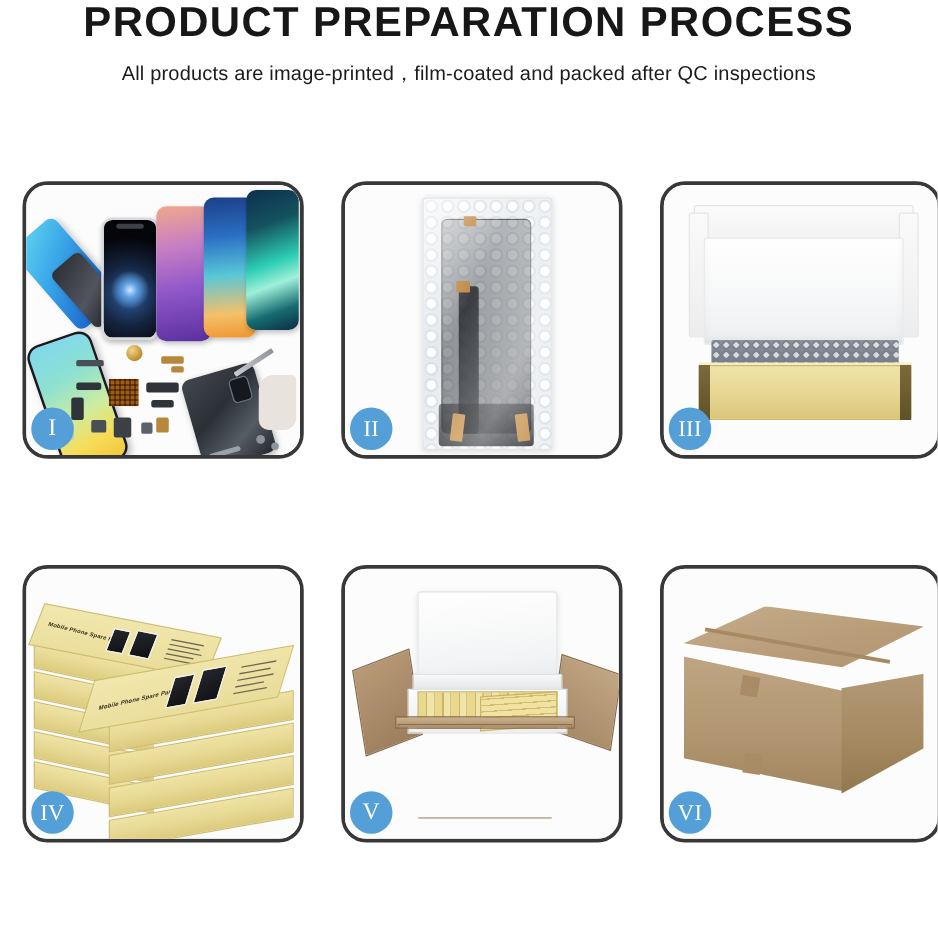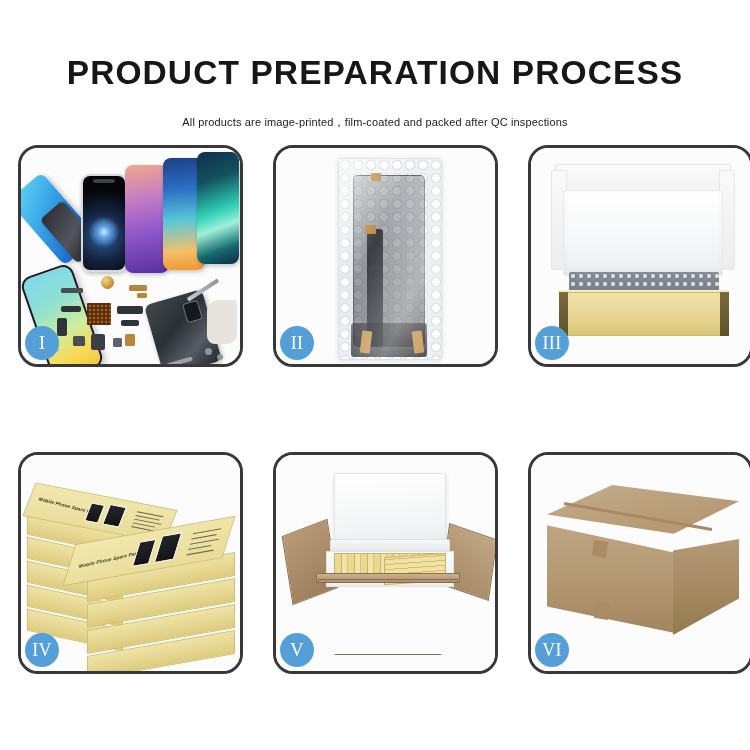--- a/index.html
+++ b/index.html
@@ -13,33 +13,32 @@
   }
   #page {
     position: relative;
     width: 750px; height: 750px;
     background: #ffffff;
   }
 
   
   .header { position: absolute; top: 0; left: 0; width: 750px; text-align: center; }
   .title {
-    margin: 12px;
-    padding-top: 42px;
+    margin: 0;
     font-size: 33.5px;
     letter-spacing: 1.1px;
     font-weight: bold;
     color: #171717;
     font-family: "Liberation Sans", sans-serif;
     white-space: nowrap;
   }
   .subtitle {
     margin: 0;
     padding-top: 11px;
-    font-size: 11px;
+    font-size: 16px;
     color: #1b1b1b;
     letter-spacing: 0.15px;
     white-space: nowrap;
   }
 
   
   .grid { position: absolute; top: 145px; left: 18px; width: 715px; }
   .panel {
     position: absolute;
     width: 225px; height: 222px;

